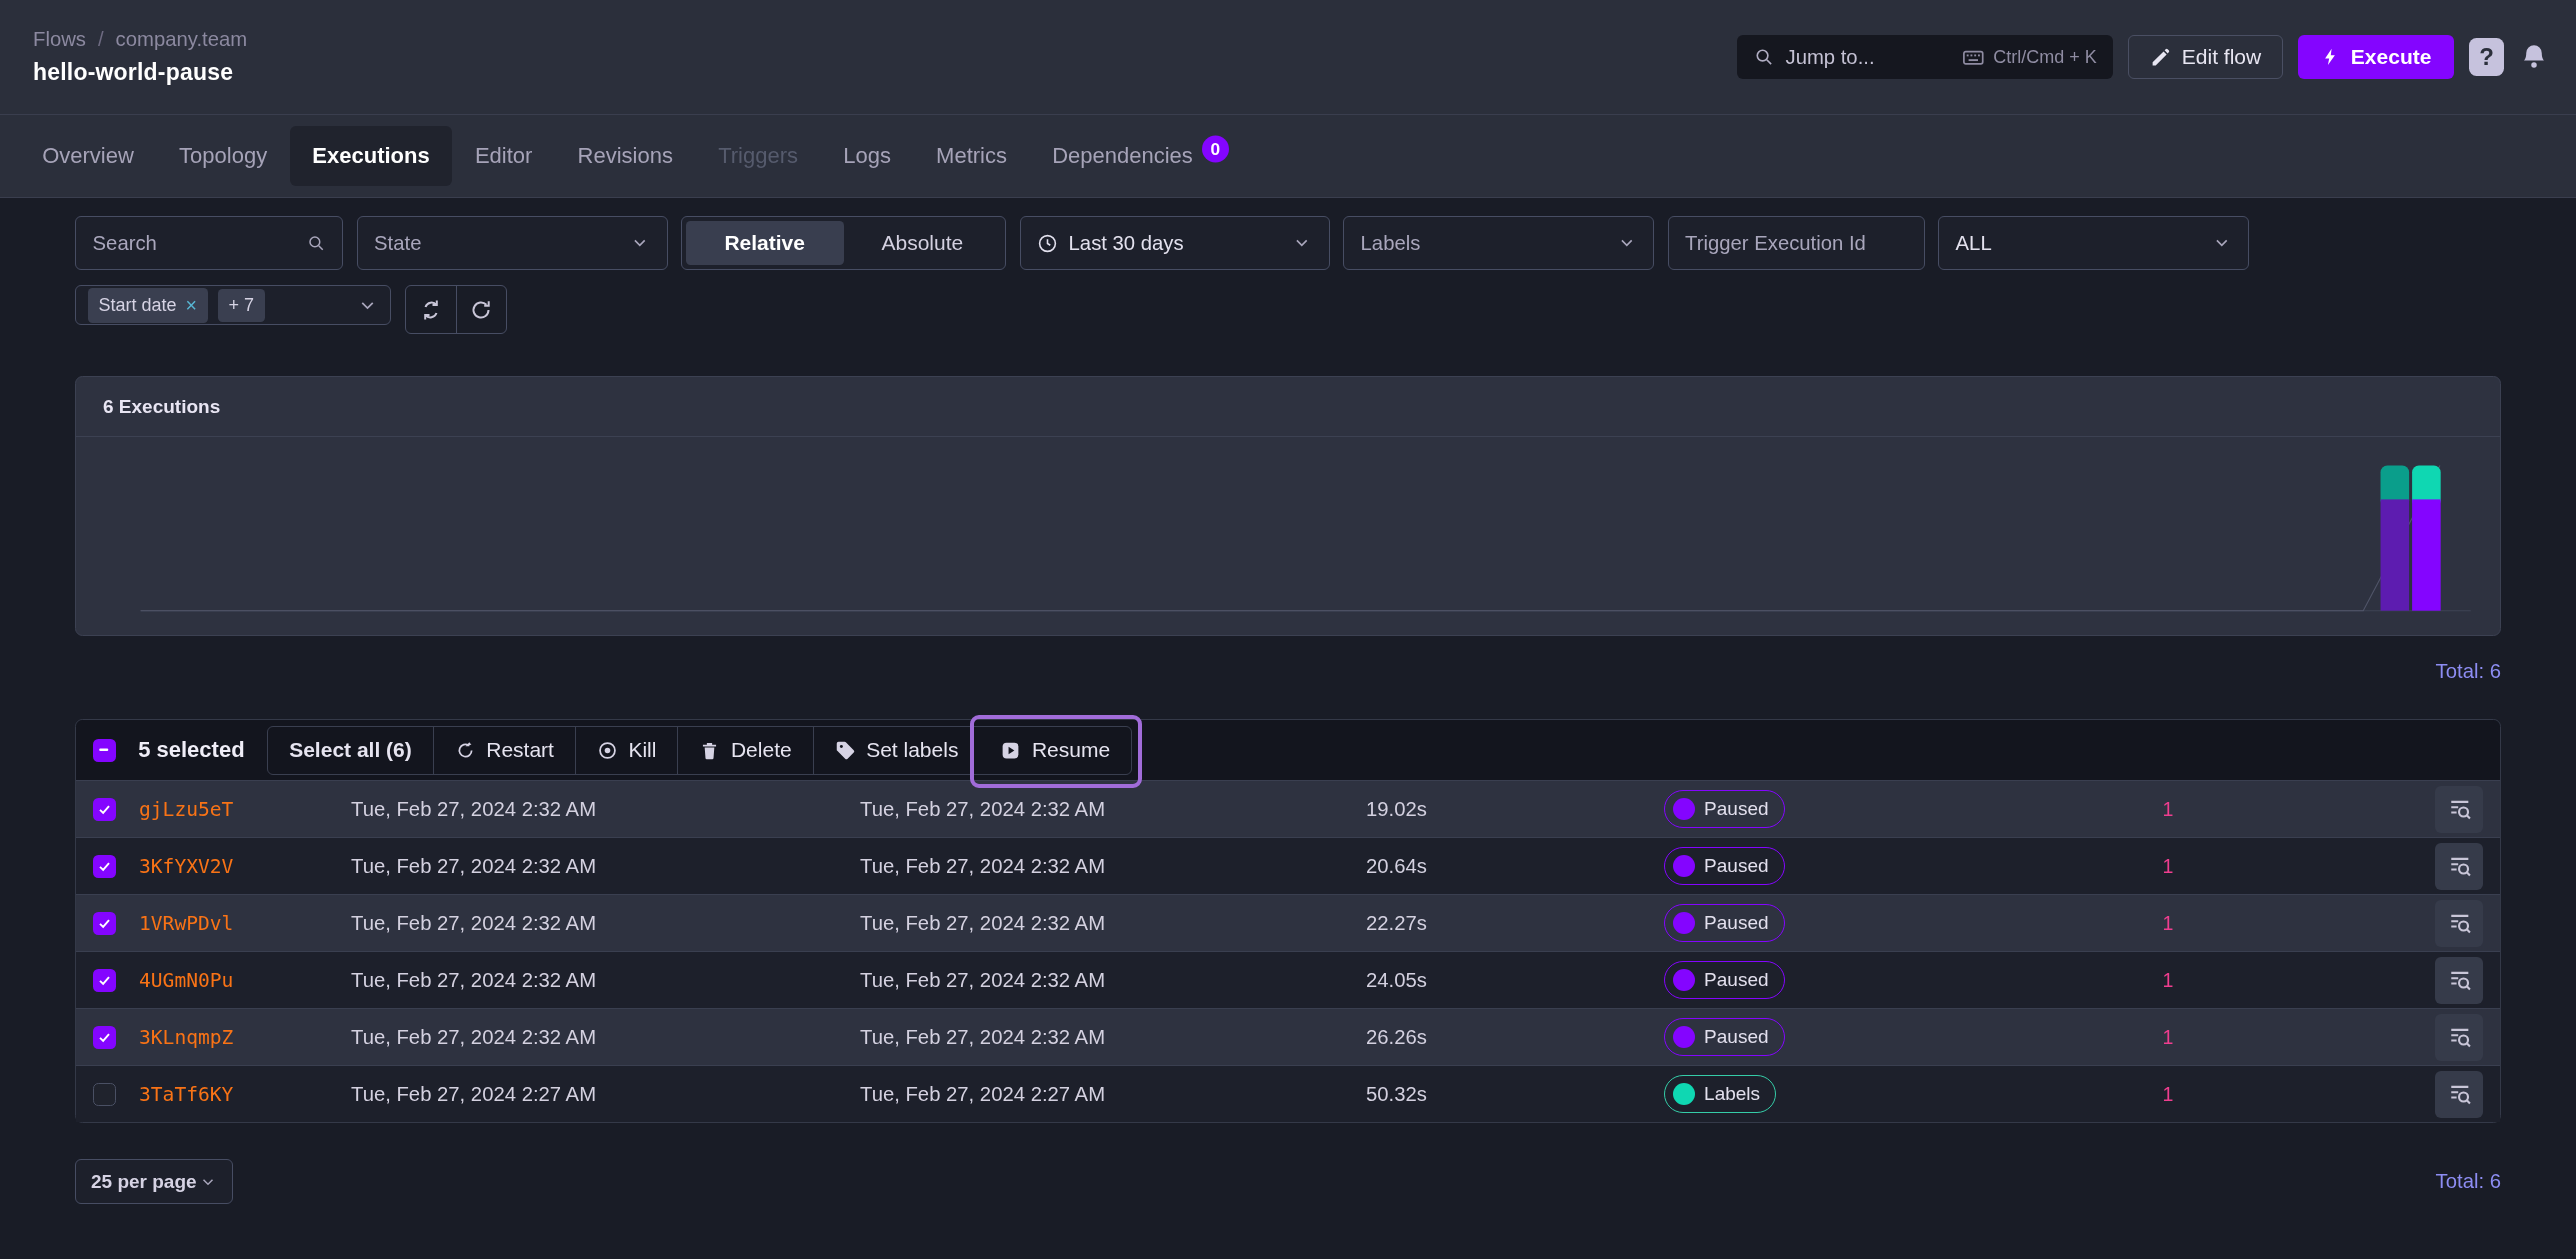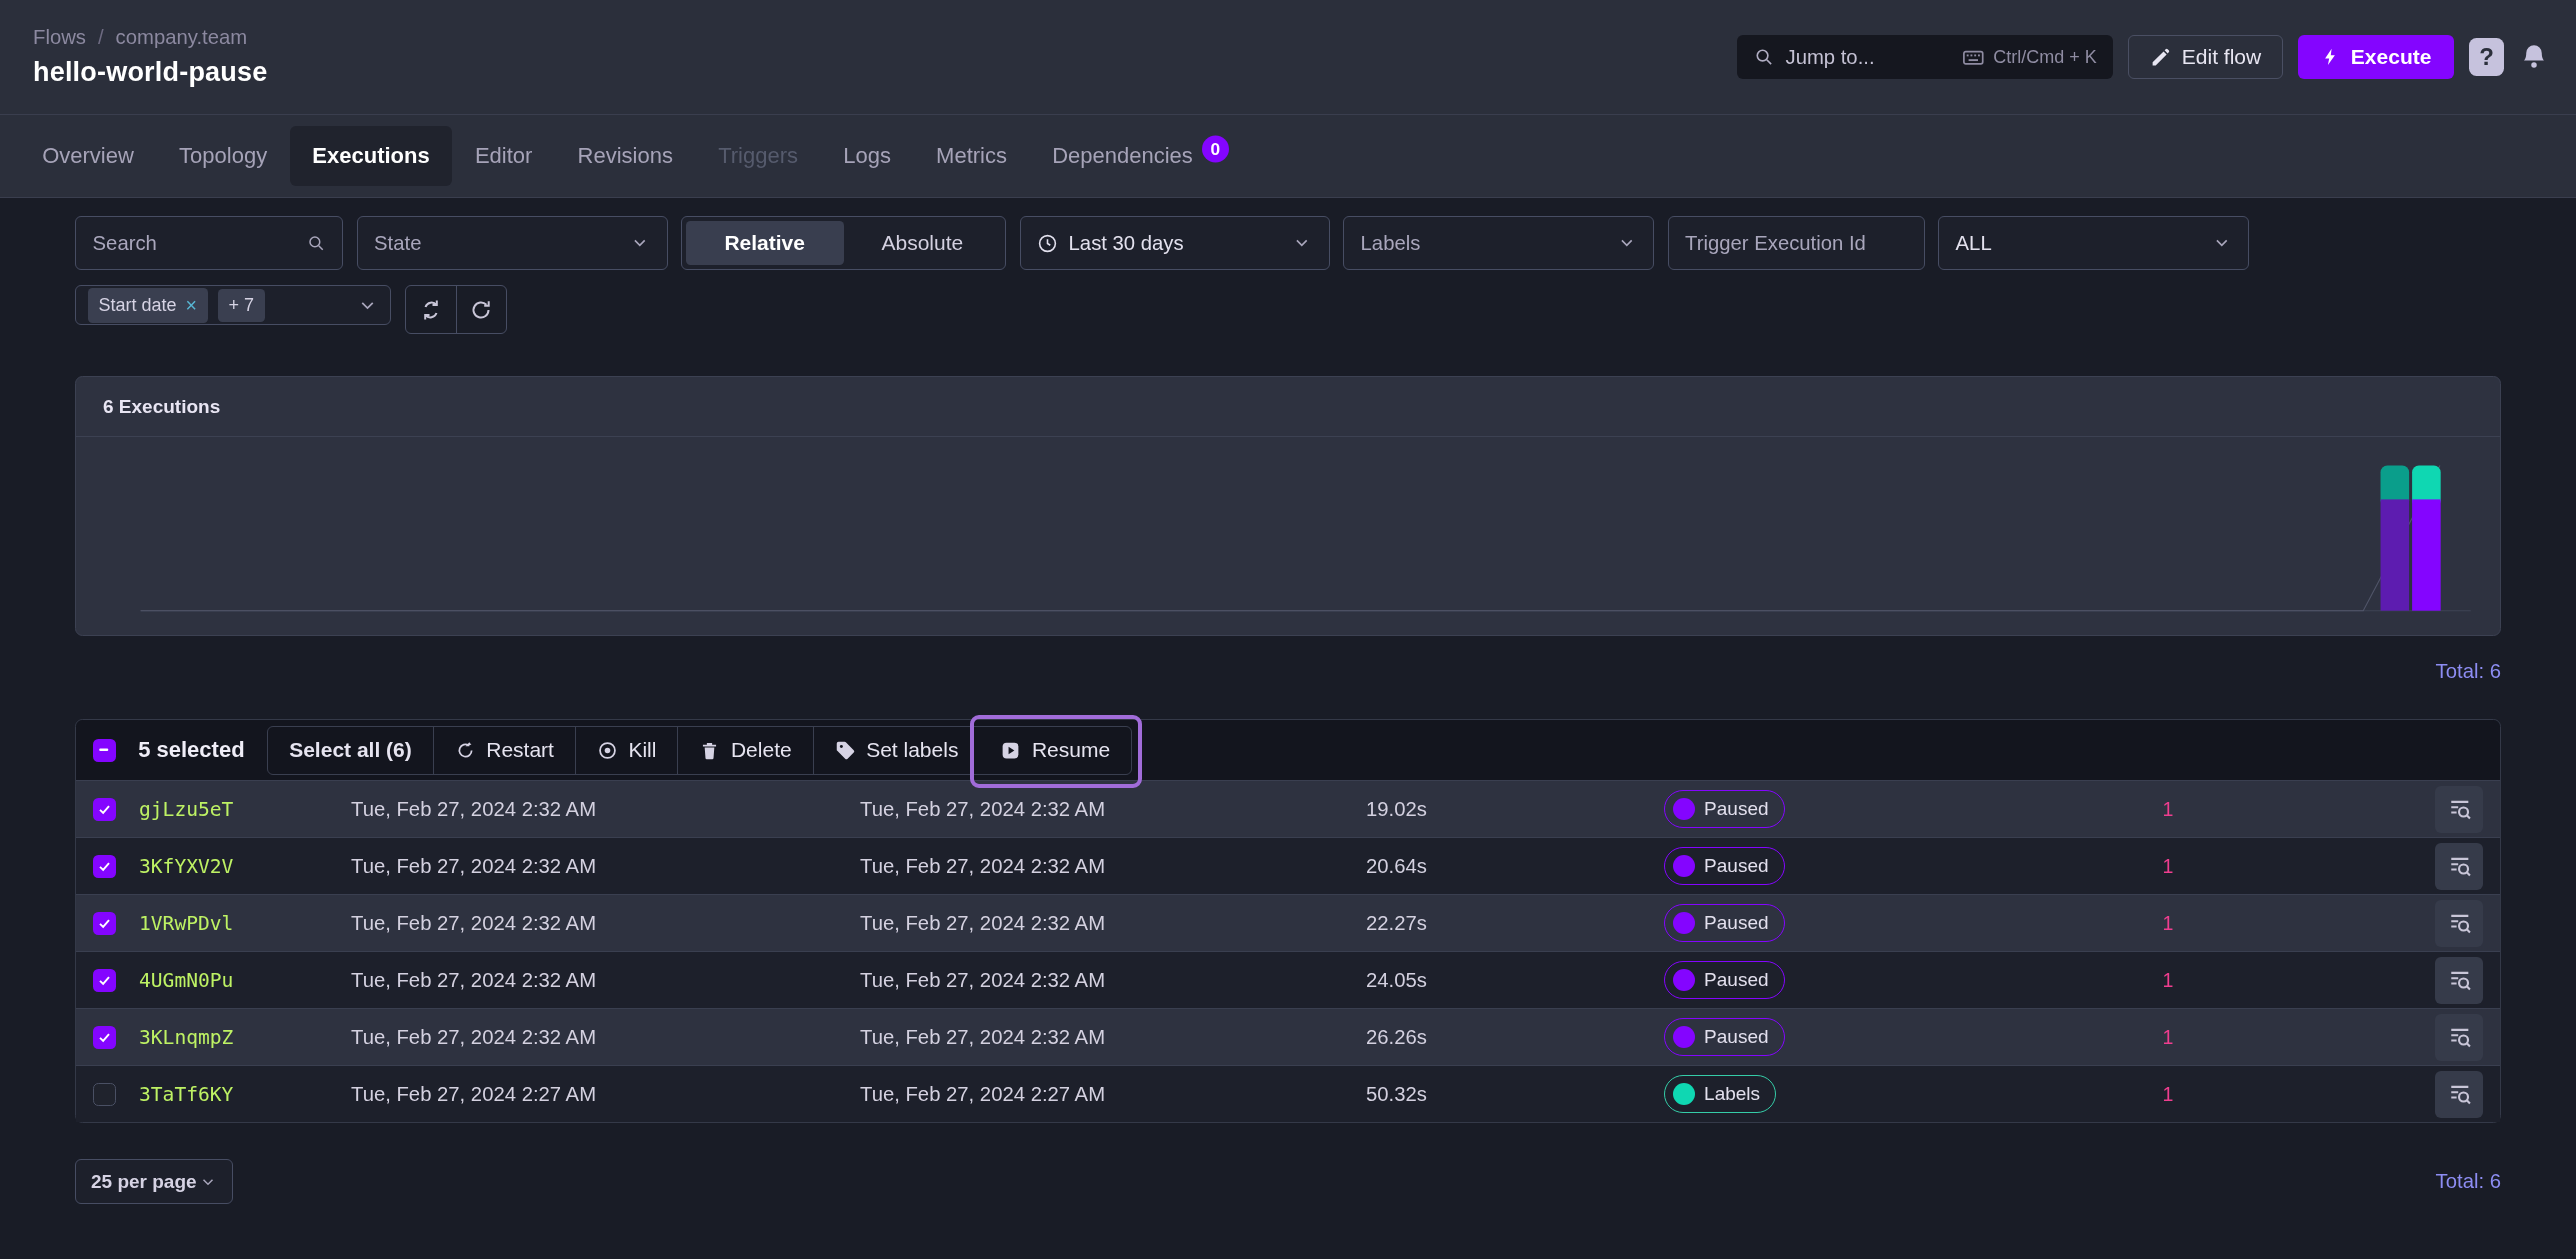--- a/index.html
+++ b/index.html
@@ -11,21 +11,21 @@
   }
   svg { display:block; }
 
   
   .topbar {
     height:114px; background:#2b2f3b; padding:0 27px 0 33px;
     display:flex; align-items:center; justify-content:space-between;
   }
   .crumbs { display:flex; gap:12px; font-size:20.3px; color:#8c89a0; margin-bottom:7.5px; }
   .crumbs .sep { color:#6e6b82; }
-  .flow-title { font-size:27px; font-weight:bold; color:#ffffff; letter-spacing:0.2px; }
+  .flow-title { font-size:23px; font-weight:bold; color:#ffffff; letter-spacing:0.2px; }
   .topbar-right { display:flex; align-items:center; gap:15px; }
   .jump-box {
     width:376px; height:44px; background:#15171f; border-radius:6px;
     display:flex; align-items:center; gap:12px; padding:0 16.6px; cursor:pointer;
   }
   .jump-box .ph { font-size:20.3px; color:#c5c2d4; flex:1; }
   .jump-box .kbd-hint { display:flex; align-items:center; gap:9px; color:#8f8ca2; font-size:18px; }
   .btn-outline {
     height:44px; padding:0 21px; border:1.5px solid #4a4f63; border-radius:6px;
     display:flex; align-items:center; gap:10.5px; color:#e8e6f2; font-size:21px; cursor:pointer;
@@ -118,21 +118,21 @@
 
   .checkbox { width:23px; height:23px; border-radius:5.3px; flex:none; cursor:pointer;
     display:flex; align-items:center; justify-content:center; }
   .checkbox.on { background:#8405ff; }
   .checkbox.off { background:#20232d; border:1.5px solid #4a5064; }
 
   .row { display:flex; align-items:center; height:57px; border-top:0.8px solid #3a3f50; font-size:20.3px; }
   .row.light { background:#2e3240; }
   .row.dark { background:#1d202b; }
   .c-check { width:63px; padding-left:16.6px; }
-  .c-id { width:212px; font-family:"DejaVu Sans Mono","Liberation Mono",monospace; font-size:19.6px; color:#bef264; cursor:pointer; }
+  .c-id { width:212px; font-family:"DejaVu Sans Mono","Liberation Mono",monospace; font-size:19.6px; color:#f97316; cursor:pointer; }
   .c-start { width:509px; color:#d4d1e0; }
   .c-end { width:506px; color:#d4d1e0; }
   .c-dur { width:298px; color:#d4d1e0; }
   .c-state { width:316px; display:flex; }
   .c-rev { width:376px; text-align:center; color:#ef3e8f; font-size:19.6px; }
   .c-act { flex:1; display:flex; justify-content:flex-end; padding-right:16.6px; }
 
   .state-chip {
     display:inline-flex; align-items:center; gap:9px; height:38px; padding:0 15px 0 7.5px;
     border-radius:19.6px; font-size:19px; color:#e3e0ee; background:transparent;

